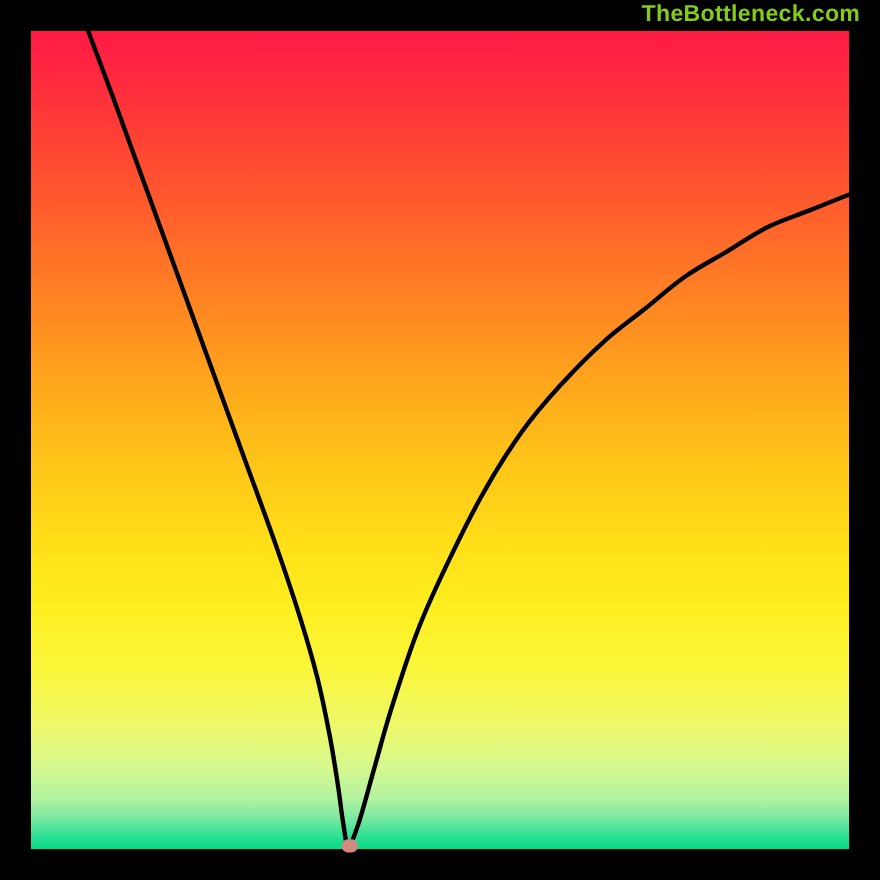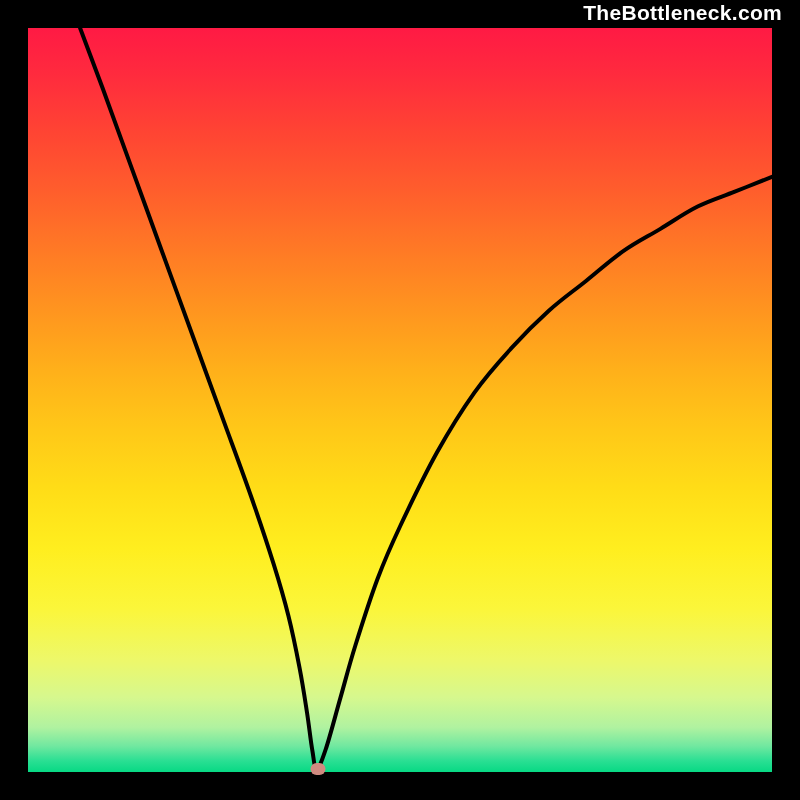--- a/index.html
+++ b/index.html
@@ -14,21 +14,21 @@
   .frame {
     position: relative;
     width: 800px;
     height: 800px;
     background: #000;
   }
   .watermark {
     position: absolute;
     top: 1px;
     right: 18px;
-    color: #ffffff;
+    color: #84cc16;
     font-size: 21px;
     font-weight: 600;
     letter-spacing: 0.3px;
     pointer-events: none;
   }
   .plot-outer {
     position: absolute;
     left: 28px;
     top: 28px;
     width: 744px;

